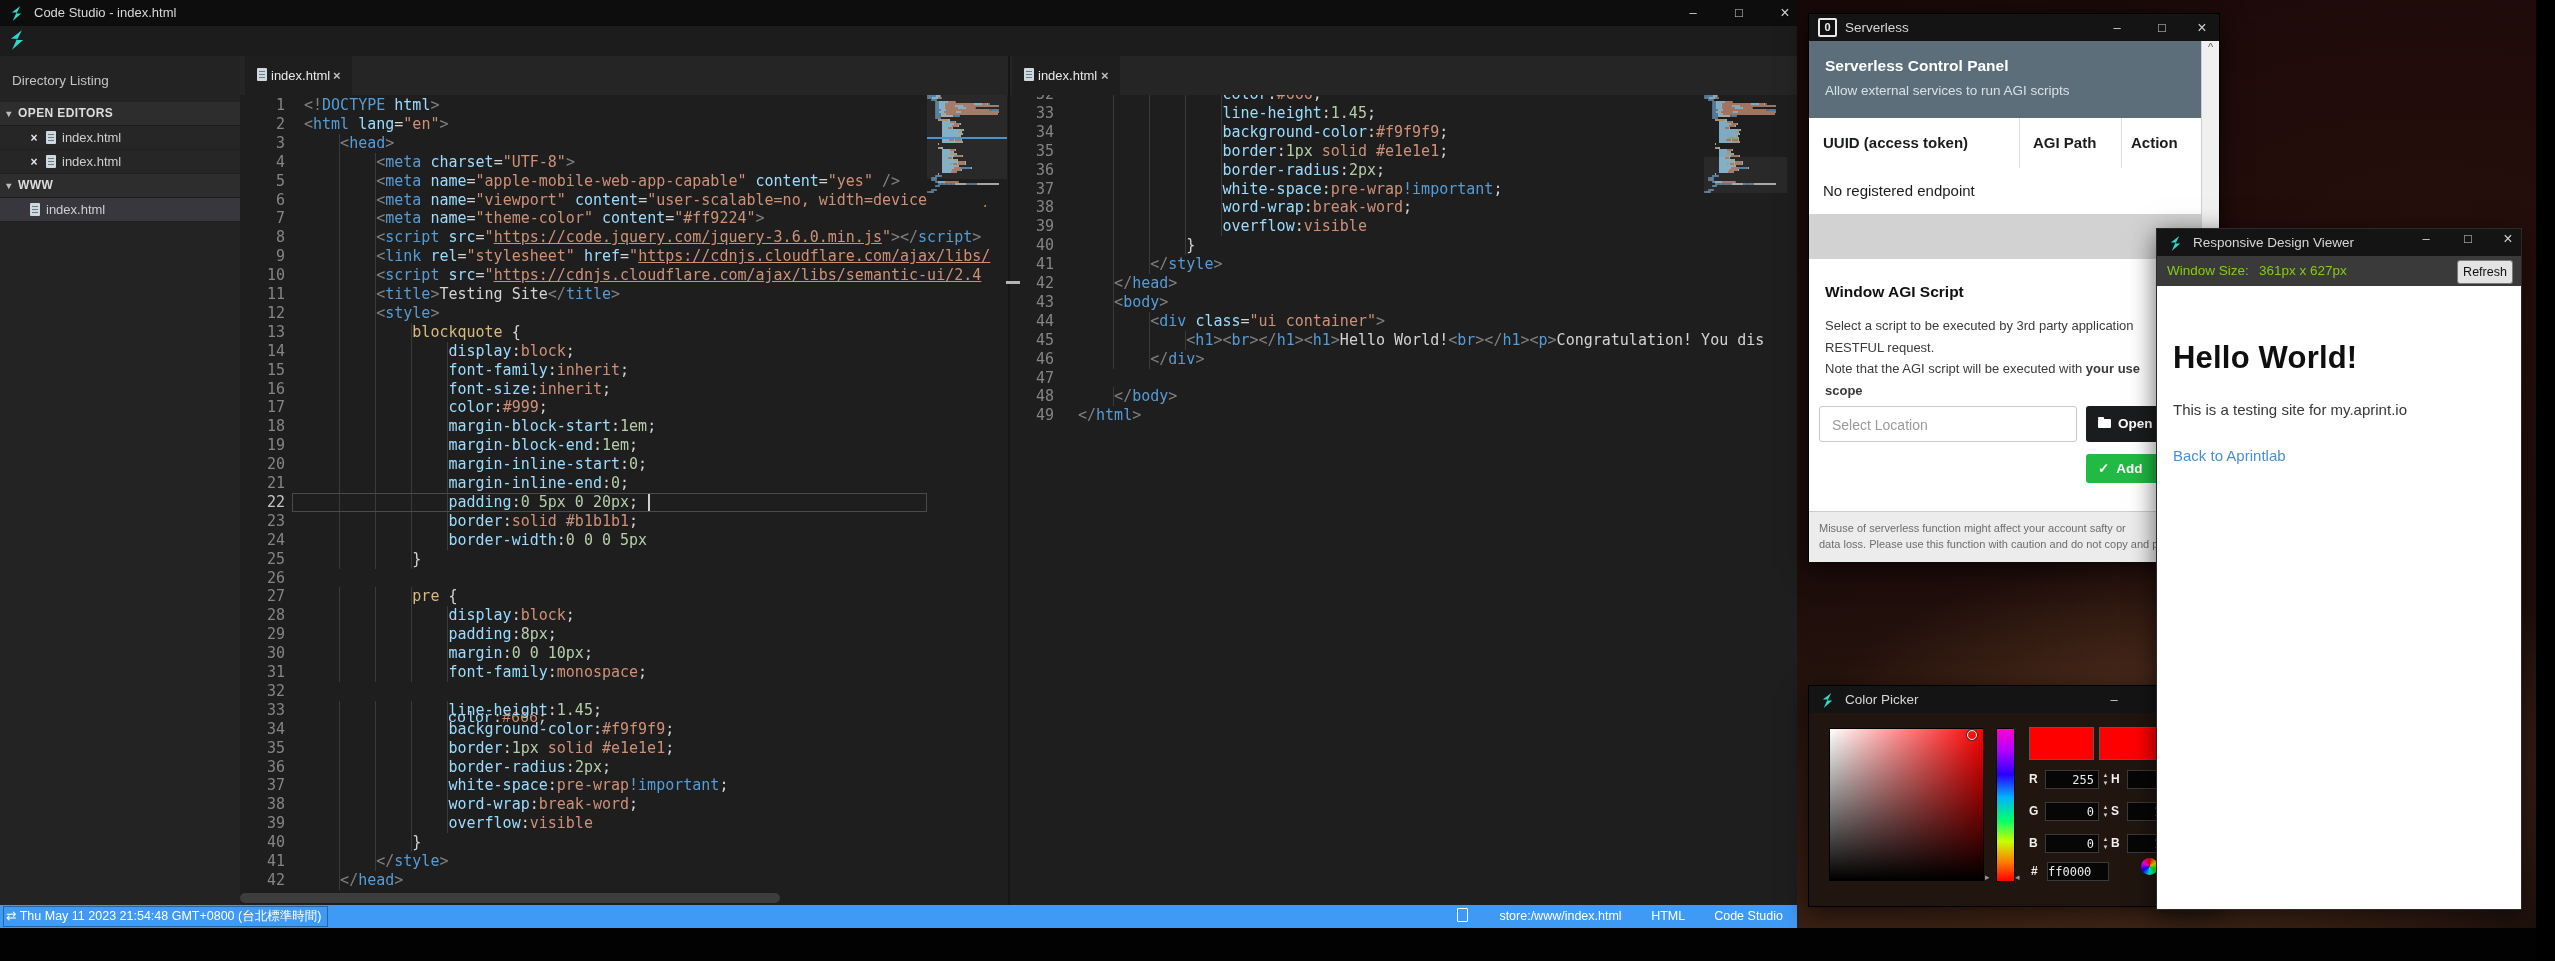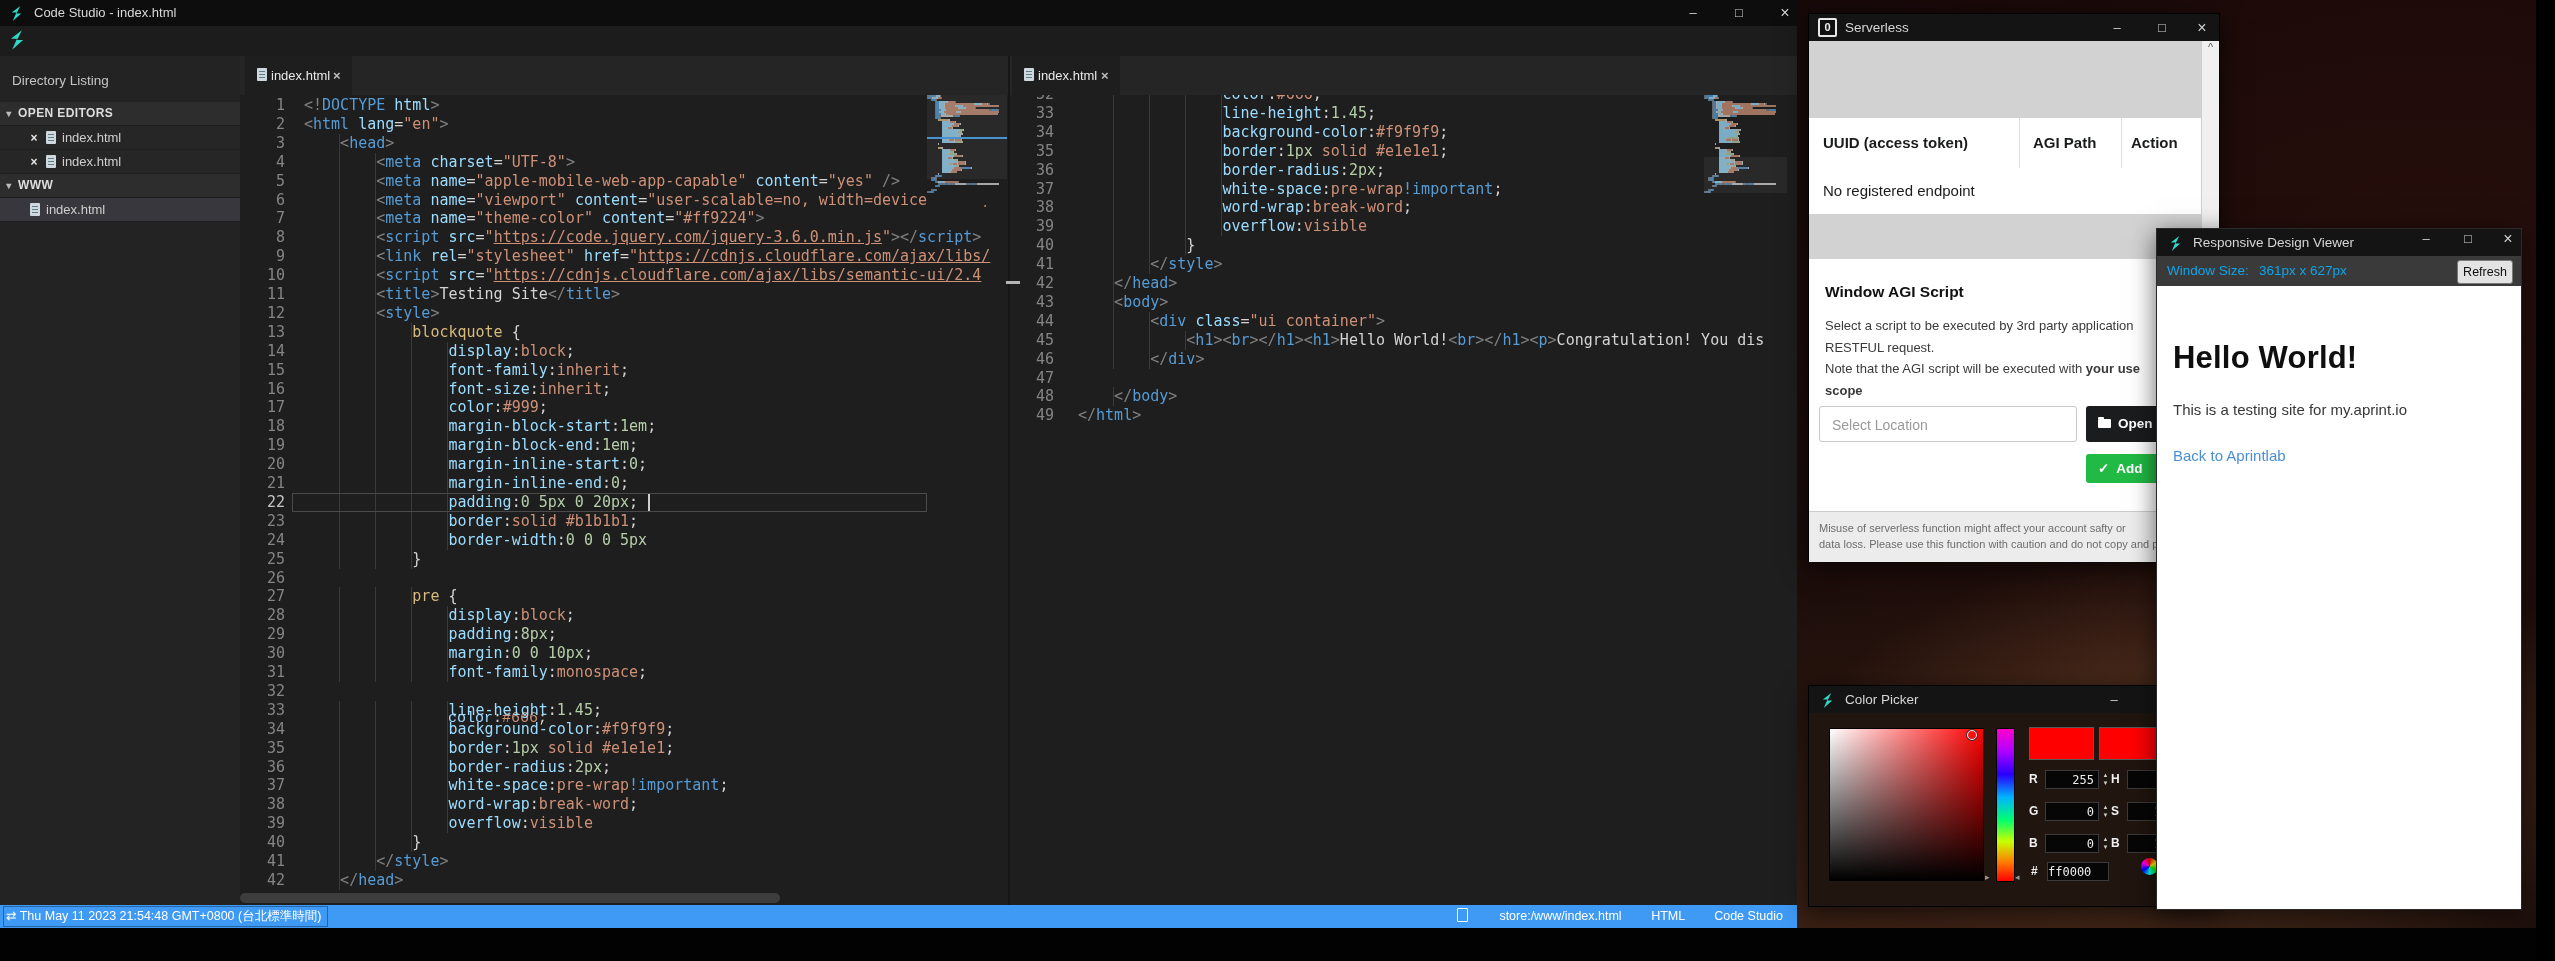--- a/index.html
+++ b/index.html
@@ -80,21 +80,21 @@
   #sl .openbtn .fold{display:inline-block;width:13px;height:9px;background:#fff;border-radius:1px;position:relative;margin:0 7px 0 12px;}
   #sl .openbtn .fold:before{content:"";position:absolute;left:0;top:-2px;width:6px;height:2px;background:#fff;border-radius:1px 1px 0 0;}
   #sl .addbtn{position:absolute;left:277px;top:195px;width:130px;height:29px;background:#21ba45;border-radius:3px;color:#fff;font-size:13.5px;font-weight:bold;line-height:29px;}
   #sl .addbtn .chk{margin:0 7px 0 12px;}
   #sl .footer{position:absolute;left:0;top:497px;width:392px;height:50px;background:#ececec;border-top:1px solid #ccc;font-size:11px;color:#6d6d6d;line-height:16px;}
   #sl .footer div{position:absolute;left:10px;top:8px;width:430px;}
   #sl .vscroll{position:absolute;right:0;top:27px;width:17px;height:520px;background:#f0f0f0;border-left:1px solid #cfcfcf;color:#555;font-size:11px;text-align:center;}
   .zicon{display:inline-block;width:15px;height:15px;border:2px solid #e8e8e8;background:#101010;color:#f0f0f0;font-size:11px;font-weight:bold;text-align:center;line-height:15px;border-radius:2px;}
   
   #rdv{left:2156px;top:228px;width:364px;height:680px;background:#fff;border:1px solid #2a2a2a;}
-  #rdv .strip{position:absolute;left:0;top:27px;width:100%;height:30px;background:#3a3a3a;color:#0ea5e9;font-size:13.5px;line-height:30px;}
+  #rdv .strip{position:absolute;left:0;top:27px;width:100%;height:30px;background:#3a3a3a;color:#84cc16;font-size:13.5px;line-height:30px;}
   #rdv .refresh{position:absolute;right:8px;top:31px;width:54px;height:22px;background:#e3e3e3;border:1px solid #7a7a7a;border-radius:3px;color:#111;font-size:12.5px;text-align:center;line-height:22px;}
   #rdv .content{position:absolute;left:0;top:57px;width:100%;height:621px;background:#fff;color:#383838;}
   #rdv h1{margin:54px 0 0 16px;font-size:31px;color:#0f0f0f;letter-spacing:.2px;}
   #rdv p{margin:22px 16px 0 16px;font-size:15px;line-height:24px;width:342px;}
   #rdv a{color:#4a8fd4;text-decoration:none;}
   
   #cp{left:1808px;top:685px;width:412px;height:220px;background:#20150f;border:1px solid #000;}
   #cp .sv{position:absolute;left:20px;top:42px;width:153px;height:151px;background:linear-gradient(to bottom,rgba(0,0,0,0),#000),linear-gradient(to right,#fff,#f00);border:1px solid #000;}
   #cp .svsel{position:absolute;left:158px;top:44px;width:8px;height:8px;border:1.5px solid #e8e8e8;border-radius:50%;box-shadow:0 0 0 1px #333;}
   #cp .hue{position:absolute;left:187px;top:42px;width:17px;height:152px;border:1px solid #000;
@@ -410,20 +410,24 @@
   </div>
 
   <div id="sl" class="abs fwin">
     <div class="ftitle">
       <span class="zicon" style="position:absolute;left:9px;top:4px;">0</span>
       <span class="lbl">Serverless</span>
       <span class="winbtn" style="left:295px;top:4px;">–</span>
       <span class="winbtn" style="left:340px;top:4px;">□</span>
       <span class="winbtn" style="left:380px;top:4px;font-size:16px;">×</span>
     </div>
+    <div class="band">
+      <div class="h">Serverless Control Panel</div>
+      <div class="s">Allow external services to run AGI scripts</div>
+    </div>
     <div class="thead">
       <div style="left:14px;">UUID (access token)</div>
       <div style="left:224px;">AGI Path</div>
       <div style="left:322px;">Action</div>
     </div>
     <div class="tdiv" style="left:210px;"></div>
     <div class="tdiv" style="left:312px;"></div>
     <div class="trowempty">
         <span>No registered endpoint</span>
       </div>

